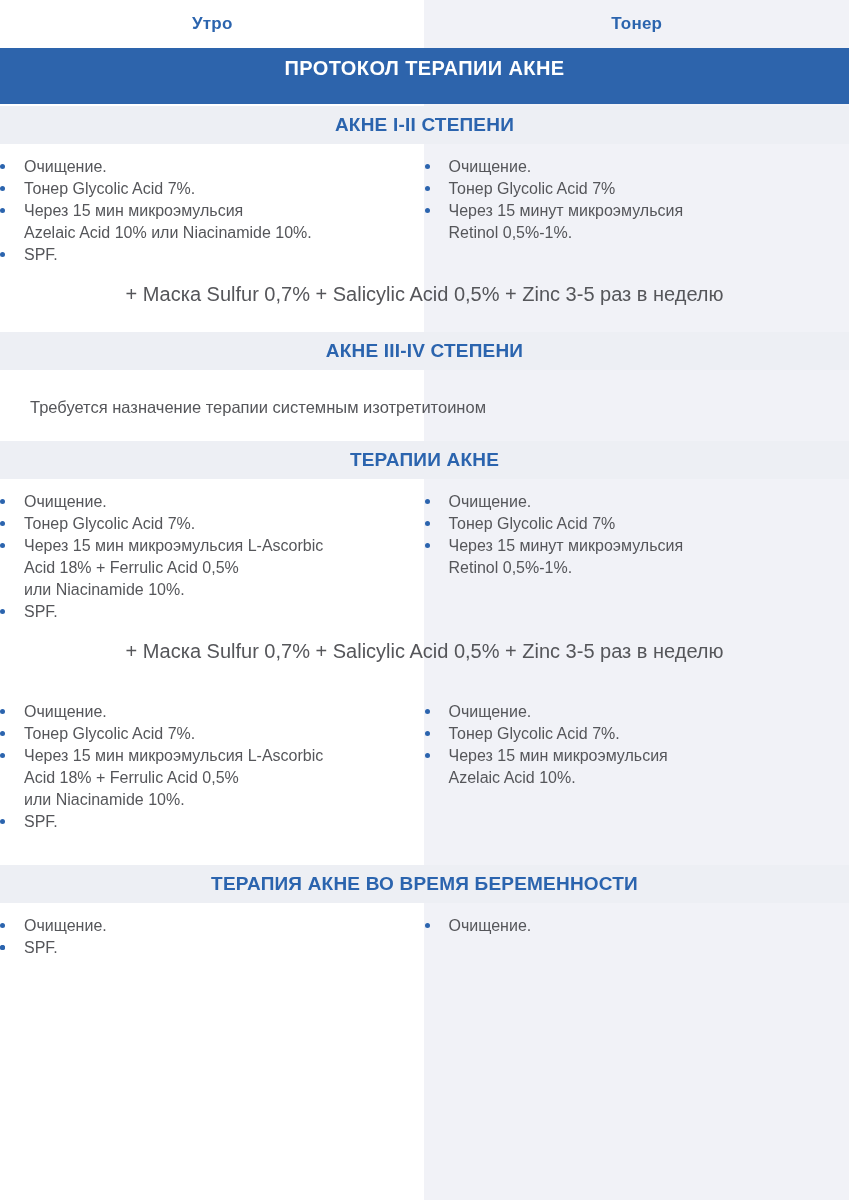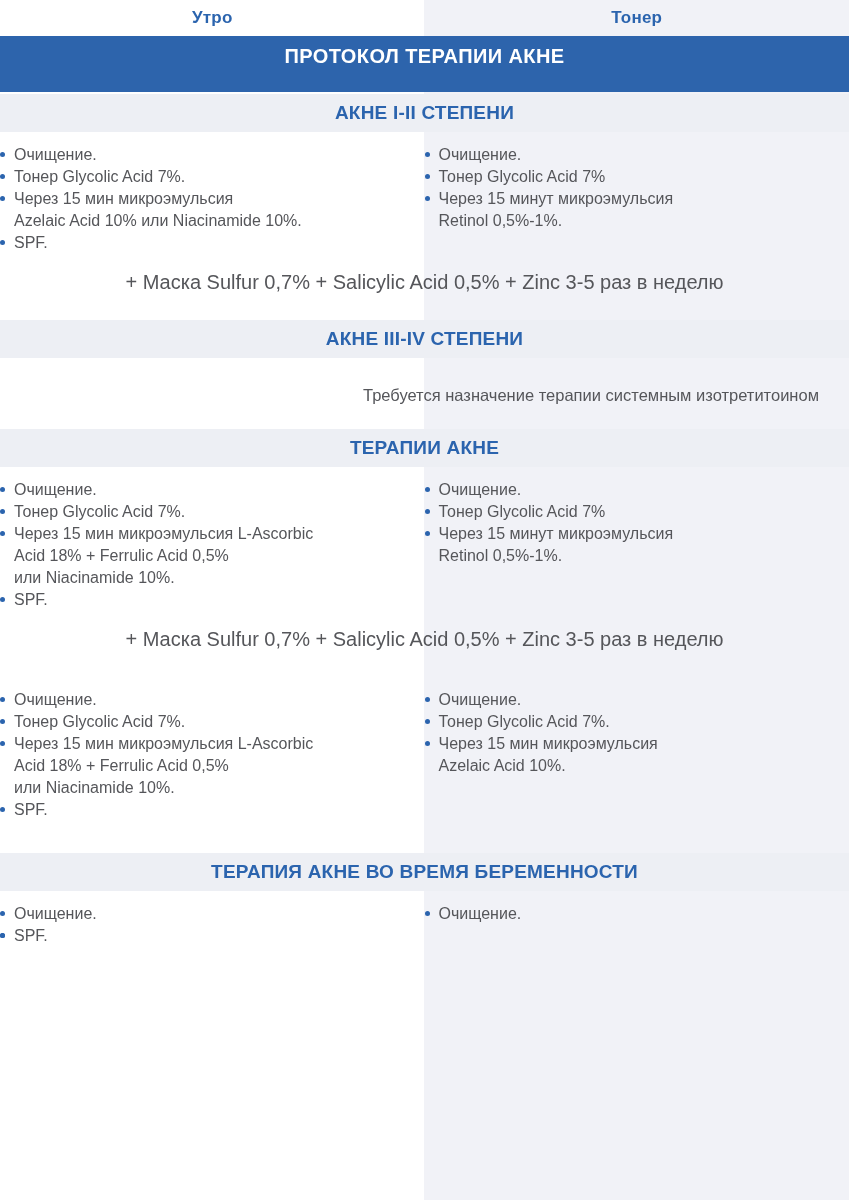--- a/index.html
+++ b/index.html
@@ -13,21 +13,21 @@
   html,body{margin:0;padding:0;}
   body{
     font-family:"Liberation Sans","DejaVu Sans",sans-serif;
     background:#fff;
   }
   .page{
     width:849px;height:1200px;margin:0;position:relative;overflow:hidden;
     background:linear-gradient(90deg,#FFFFFF 0%,#FFFFFF 50%,var(--gray-col) 50%,var(--gray-col) 100%);
   }
   .col-headers{
-    display:flex;height:36px;align-items:center;
+    display:flex;height:48px;align-items:center;
   }
   .col-header{
     flex:0 0 50%;text-align:center;
     color:var(--blue-text);font-weight:bold;font-size:17px;letter-spacing:.2px;
   }
   .title-banner{
     height:56px;line-height:40px;margin-bottom:2px;
     background:var(--blue-banner);color:#FFFFFF;
     text-align:center;font-weight:bold;font-size:20px;letter-spacing:.4px;
   }
@@ -39,32 +39,32 @@
   .content{
     display:flex;padding-top:12px;
   }
   .content.no-foot{padding-bottom:32px;}
   .col-m{flex:0 0 50%;padding-left:62px;padding-right:20px;}
   .col-e{flex:0 0 50%;padding-left:15px;padding-right:20px;}
   ul.bullets{
     margin:0;padding:0;list-style:none;
     font-size:16px;line-height:22px;color:var(--body-text);
   }
-  ul.bullets li{position:relative;padding-left:14px;}
+  ul.bullets li{position:relative;padding-left:24px;}
   .dot{
     position:absolute;left:0;top:8px;width:5px;height:5px;border-radius:50%;
     background:var(--blue-text);
   }
   .bullet-text{white-space:pre-line;}
   .footnote{
     text-align:center;font-size:20px;color:var(--body-text);
     margin:17px 30px 26px 30px;
   }
   .note{
-    text-align:right;font-size:16.5px;color:var(--body-text);
+    text-align:left;font-size:16.5px;color:var(--body-text);
     margin:28px 30px 24px 30px;
   }
 </style>
 </head>
 <body>
 
 <div class="page">
 
   <div class="col-headers">
     <div class="col-header">Утро</div>

